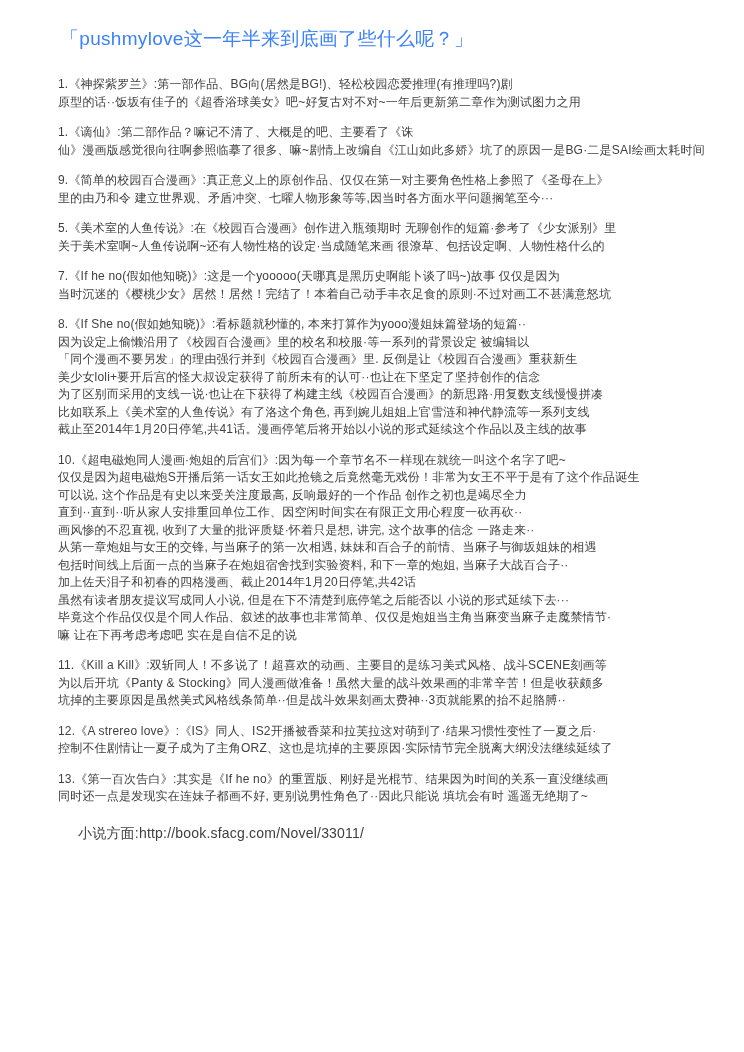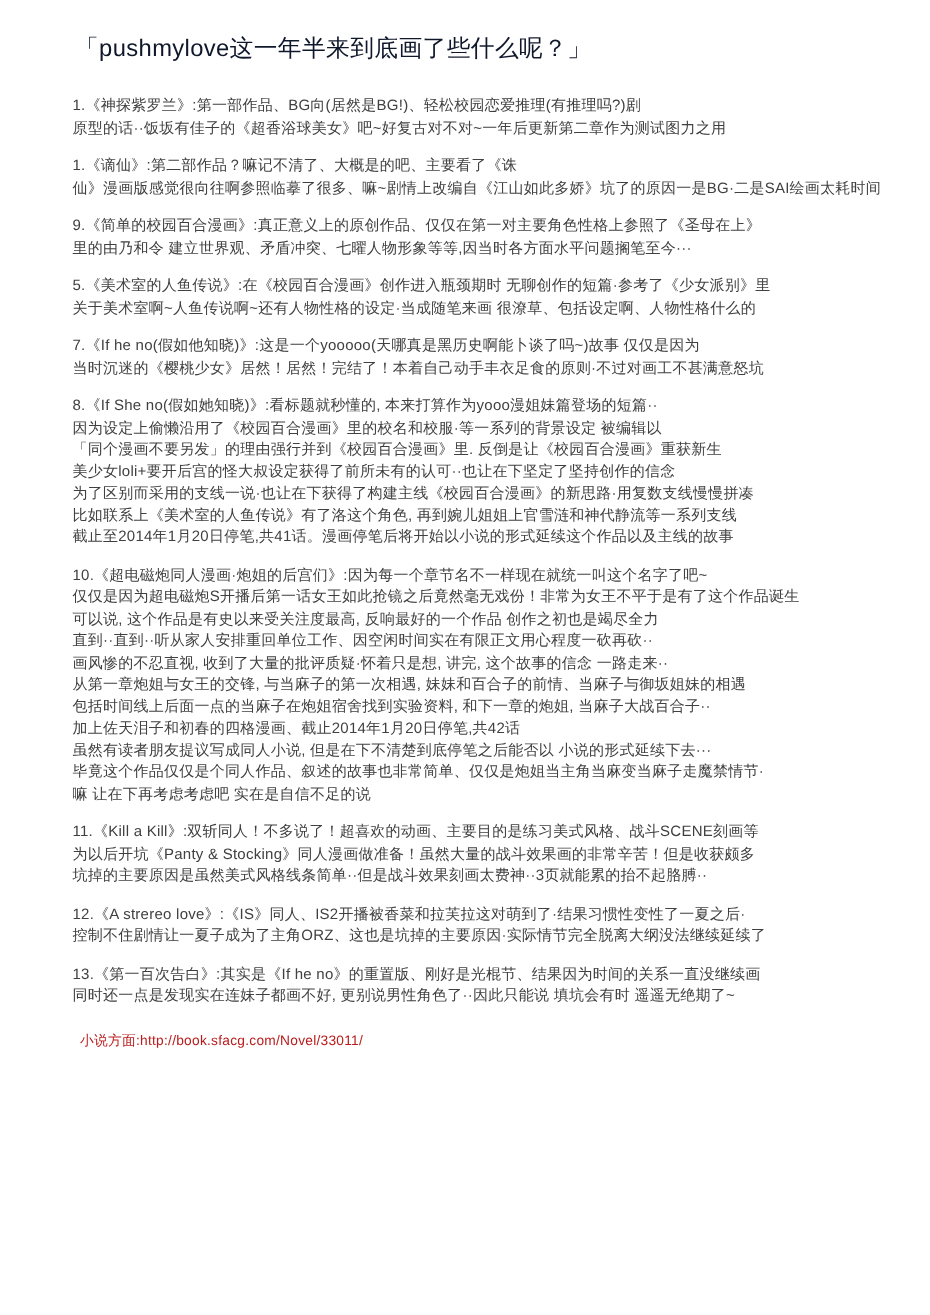--- a/index.html
+++ b/index.html
@@ -17,45 +17,45 @@
   .page {
     box-sizing: border-box;
     width: 744px;
     height: 1052px;
     padding: 26px 20px 0 58px;
     background: #ffffff;
   }
   .doc-title {
     font-size: 19px;
     font-weight: 400;
-    color: #0f172a;
+    color: #3b82f6;
     margin: 0 0 24px 2px;
     letter-spacing: 0.3px;
     white-space: pre;
   }
   .works-list {
     margin: 0;
     padding: 0;
   }
   .entry {
     font-size: 12px;
     line-height: 17.5px;
     color: #404040;
     margin: 0 0 13px 0;
     white-space: pre;
     letter-spacing: 0.2px;
   }
   .footer {
     margin-top: 19px;
   }
   .footer-line {
-    font-size: 11px;
+    font-size: 14px;
     line-height: 17.5px;
-    color: #b91c1c;
-    margin: 2px;
+    color: #404040;
+    margin: 16px;
     white-space: pre;
     letter-spacing: 0.2px;
     padding-left: 4px;
   }
 </style>
 </head>
 <body>
 
 <div class="page">
   <h1 class="doc-title">「pushmylove这一年半来到底画了些什么呢？」</h1>

